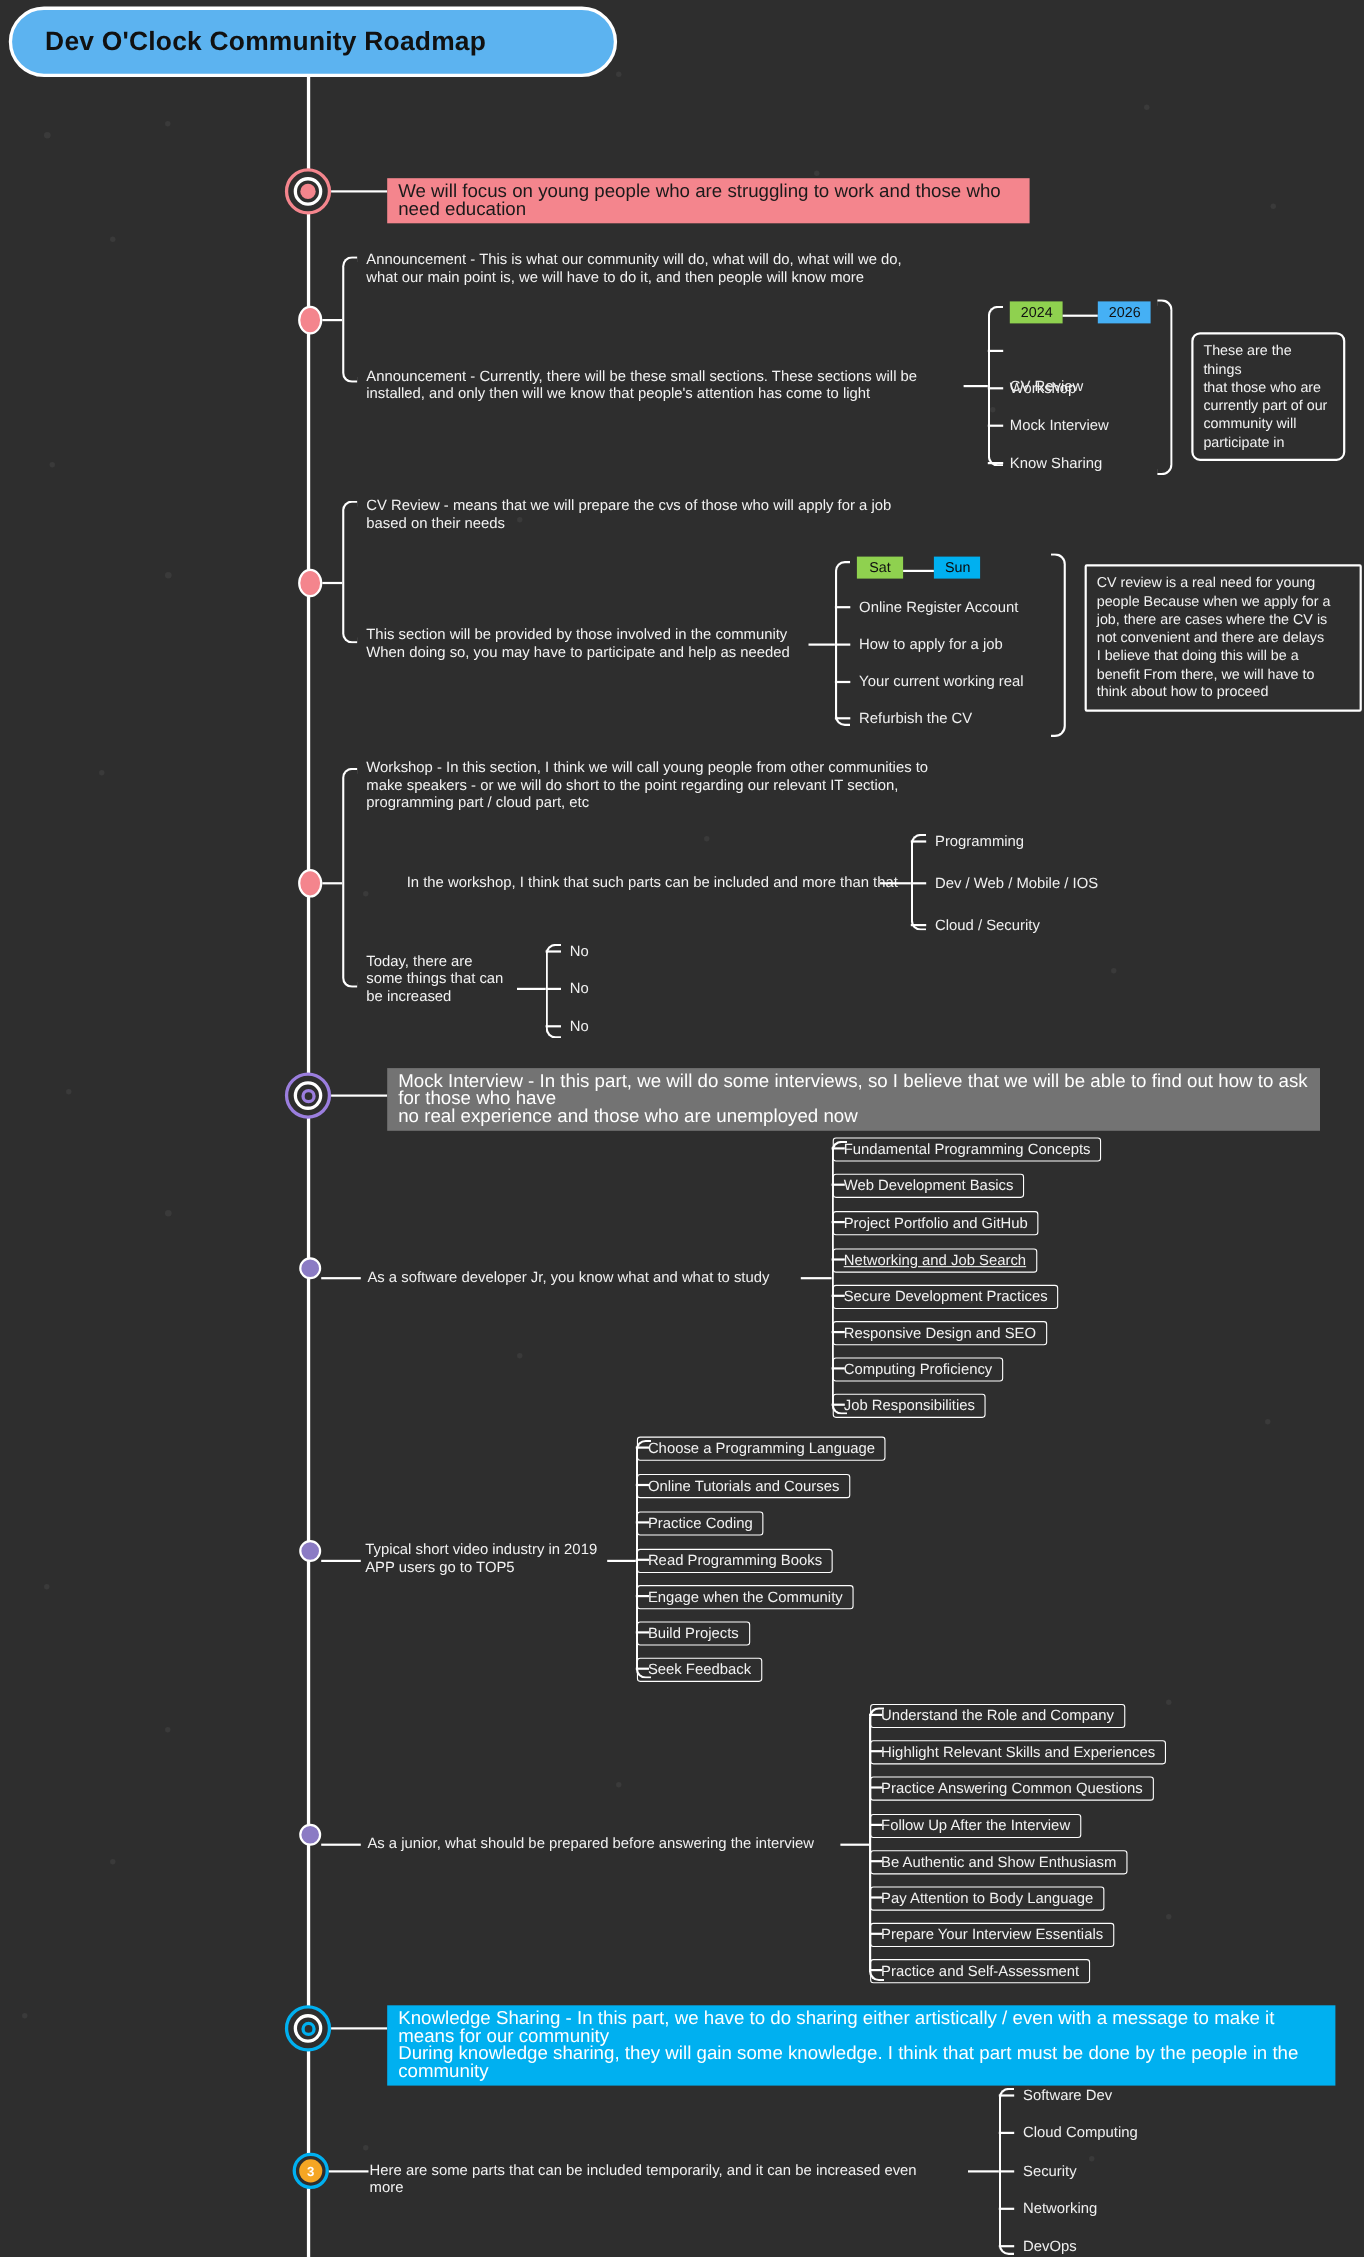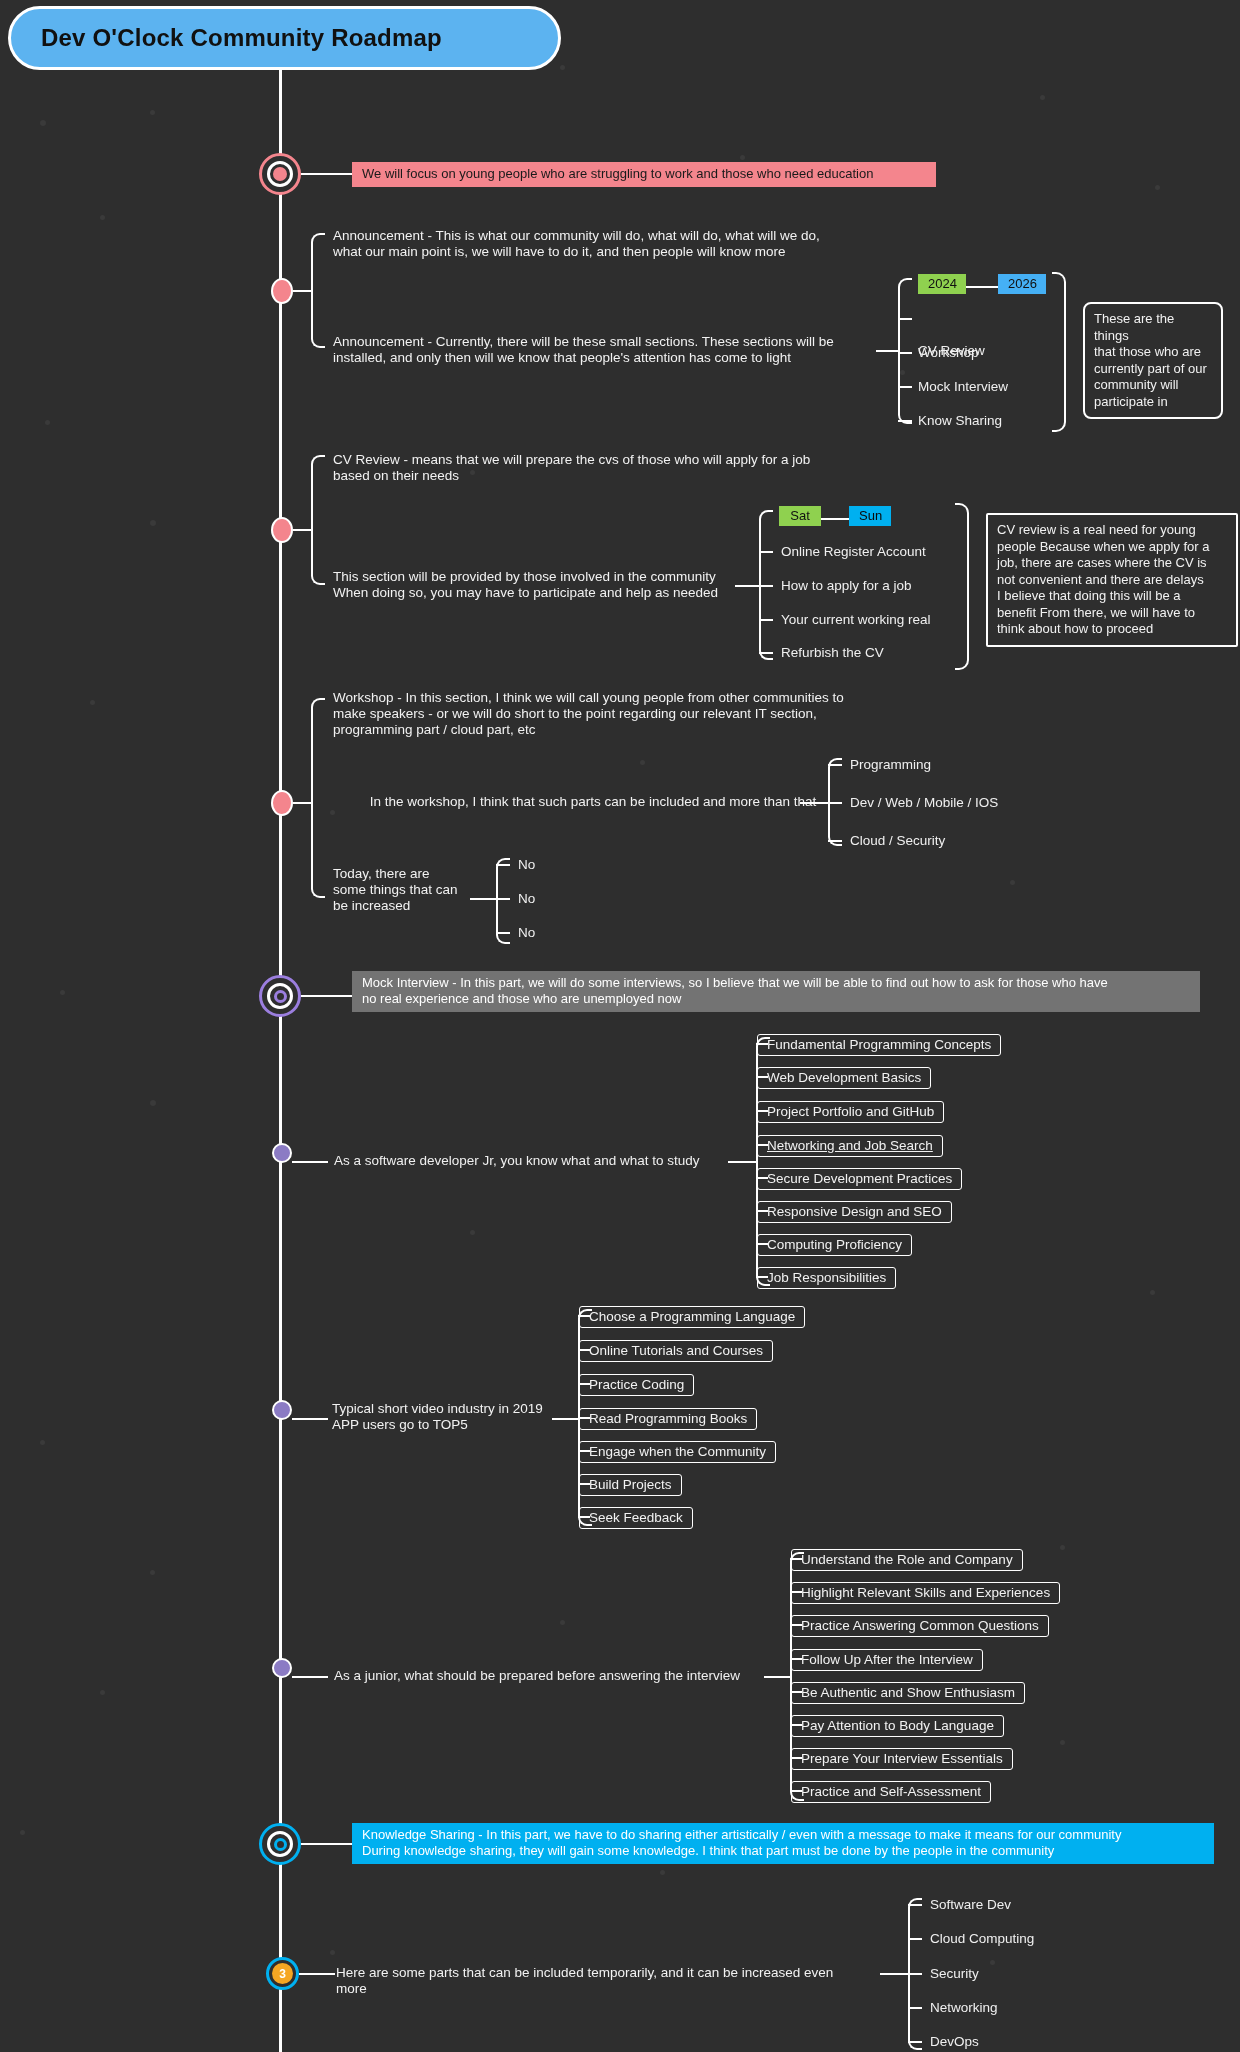--- a/index.html
+++ b/index.html
@@ -79,21 +79,21 @@
     color: #f2f2f2;
     font-size: 13.5px;
     line-height: 16px;
     white-space: pre-line;
   }
 
   
   .banner {
     position: absolute;
     padding: 4px 8px 5px 10px;
-    font-size: 13px;
+    font-size: 17px;
     line-height: 16px;
     white-space: pre-line;
   }
   .banner-red   { background: #f4858d; color: #1a1a1a; }
   .banner-purple{ background: #737373; color: #ffffff; padding-left: 10px; }
   .banner-cyan  { background: #00b0f0; color: #ffffff; }
 
   
   .chip {
     position: absolute;

